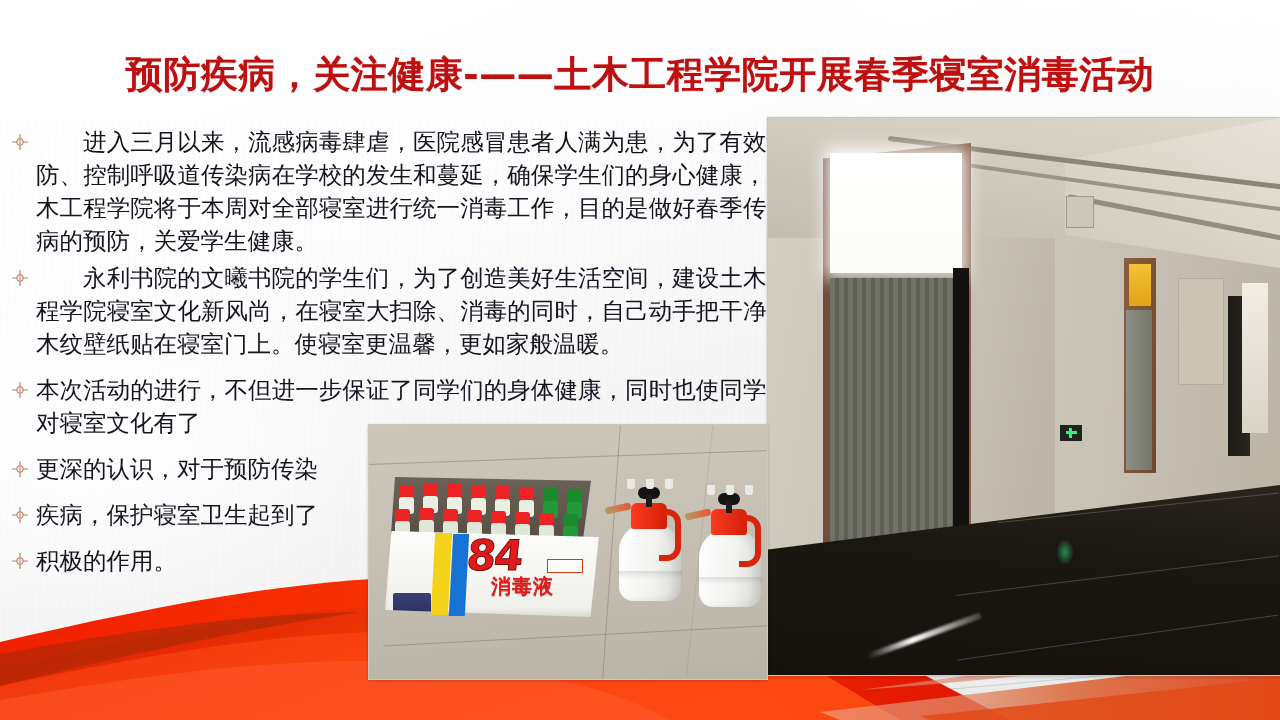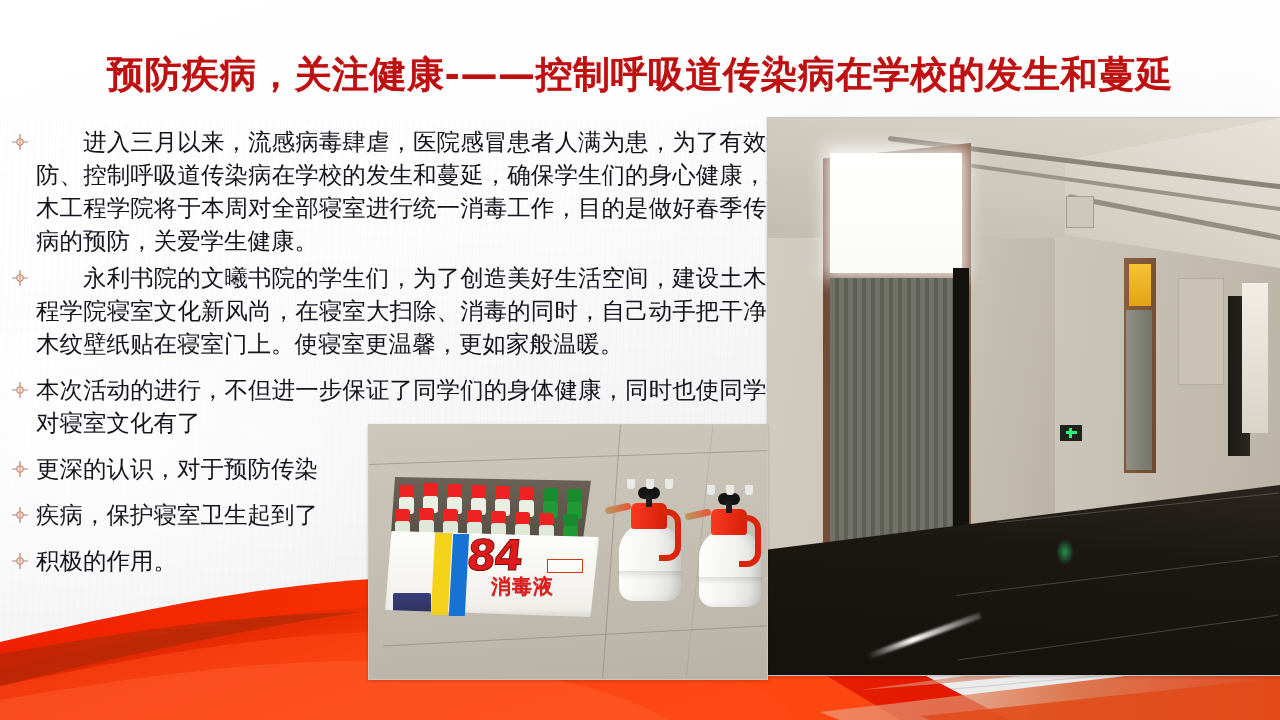--- a/index.html
+++ b/index.html
@@ -190,21 +190,21 @@
 <div id="slide">
 
   <div class="tex tex-a"></div>
   <div class="tex tex-b"></div>
   <div class="tex tex-c"></div>
 
   <div class="guide" style="left:300px;top:690px;width:560px;transform:rotate(-4deg);"></div>
   <div class="guide" style="left:820px;top:700px;width:420px;transform:rotate(-5deg);"></div>
   <div class="guide" style="left:640px;top:676px;width:300px;transform:rotate(2deg);opacity:.5;"></div>
 
-  <div id="title">预防疾病，关注健康-——控制呼吸道传染病在学校的发生和蔓延</div>
+  <div id="title">预防疾病，关注健康-——土木工程学院开展春季寝室消毒活动</div>
 
   <div id="body-text">
 
     <div class="bullet-row">
       <span class="bullet-mark">
         <svg width="16" height="16" viewBox="0 0 16 16">
           <circle cx="8" cy="8" r="3.1" fill="none" stroke="#C98A74" stroke-width="1.2"></circle>
           <path d="M8 0.6 L8 4.4 M8 11.6 L8 15.4 M0.6 8 L4.4 8 M11.6 8 L15.4 8" stroke="#BE7B63" stroke-width="1.2" stroke-linecap="round"></path>
           <path d="M8 2.2 L9.3 8 L8 13.8 L6.7 8 Z" fill="#DCA894" opacity=".85"></path>
         </svg>

